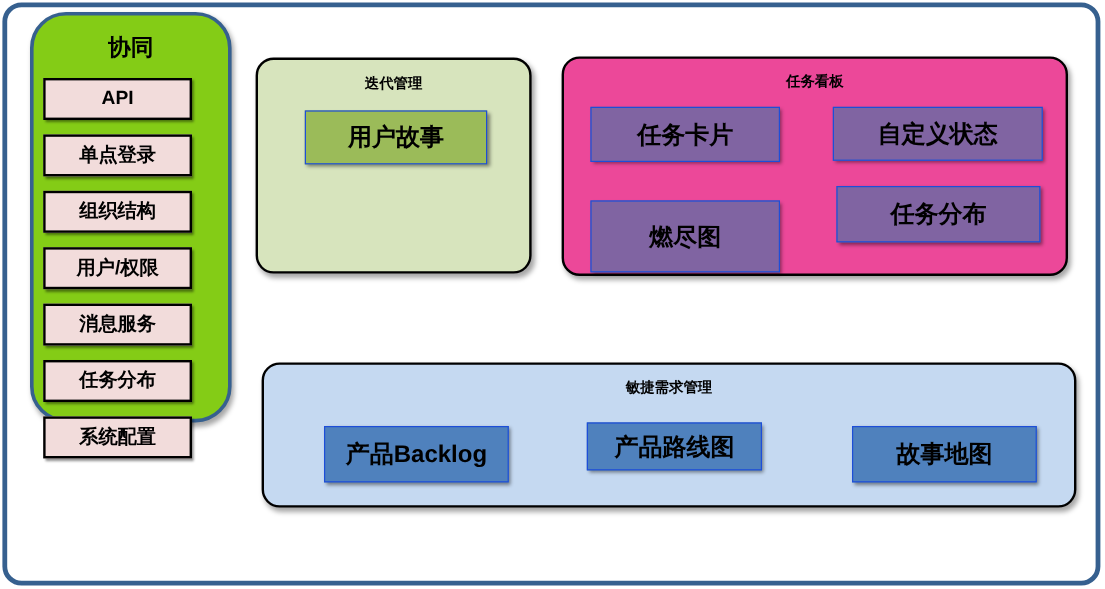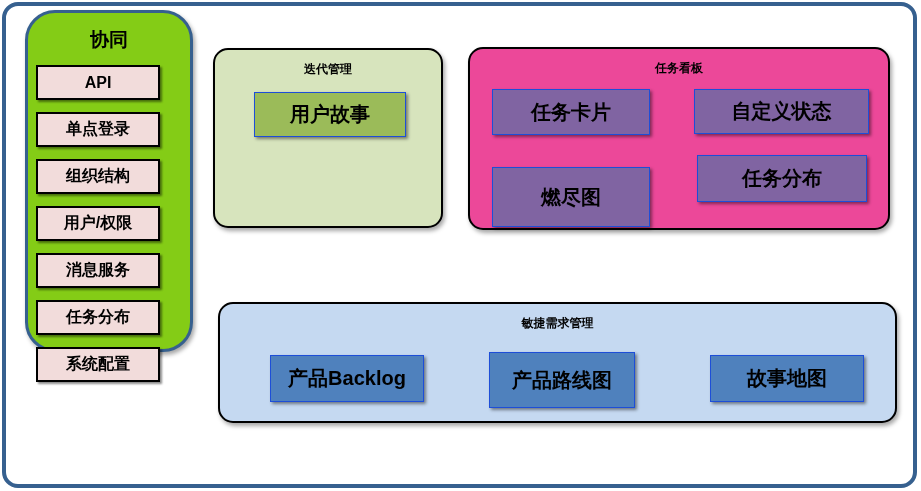--- a/index.html
+++ b/index.html
@@ -109,21 +109,21 @@
   
   .it-1 { left: 39px;  top: 42px;  width: 152px; height: 45px; }
   .it-2 { left: 39px;  top: 104px; width: 152px; height: 45px; }
   
   .kb-1 { left: 22px;  top: 40px;  width: 158px; height: 46px; }
   .kb-2 { left: 224px; top: 40px;  width: 175px; height: 45px; }
   .kb-3 { left: 22px;  top: 118px; width: 158px; height: 60px; }
   .kb-4 { left: 227px; top: 106px; width: 170px; height: 47px; }
   
   .rq-1 { left: 50px;  top: 51px;  width: 154px; height: 47px; }
-  .rq-2 { left: 269px; top: 48px;  width: 146px; height: 56px; }
+  .rq-2 { left: 269px; top: 48px;  width: 146px; height: 40px; }
   .rq-3 { left: 490px; top: 51px;  width: 154px; height: 47px; }
 </style>
 </head>
 <body>
 
 <div class="canvas">
   <div class="outer-frame"></div>
 
   <div class="sidebar">
     <div class="sidebar-title">协同</div>

